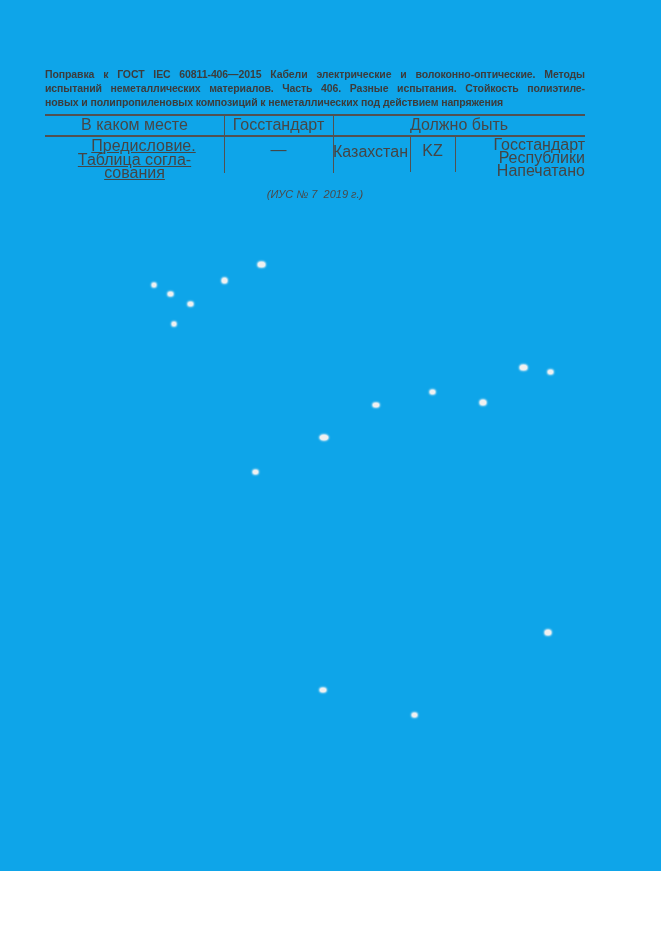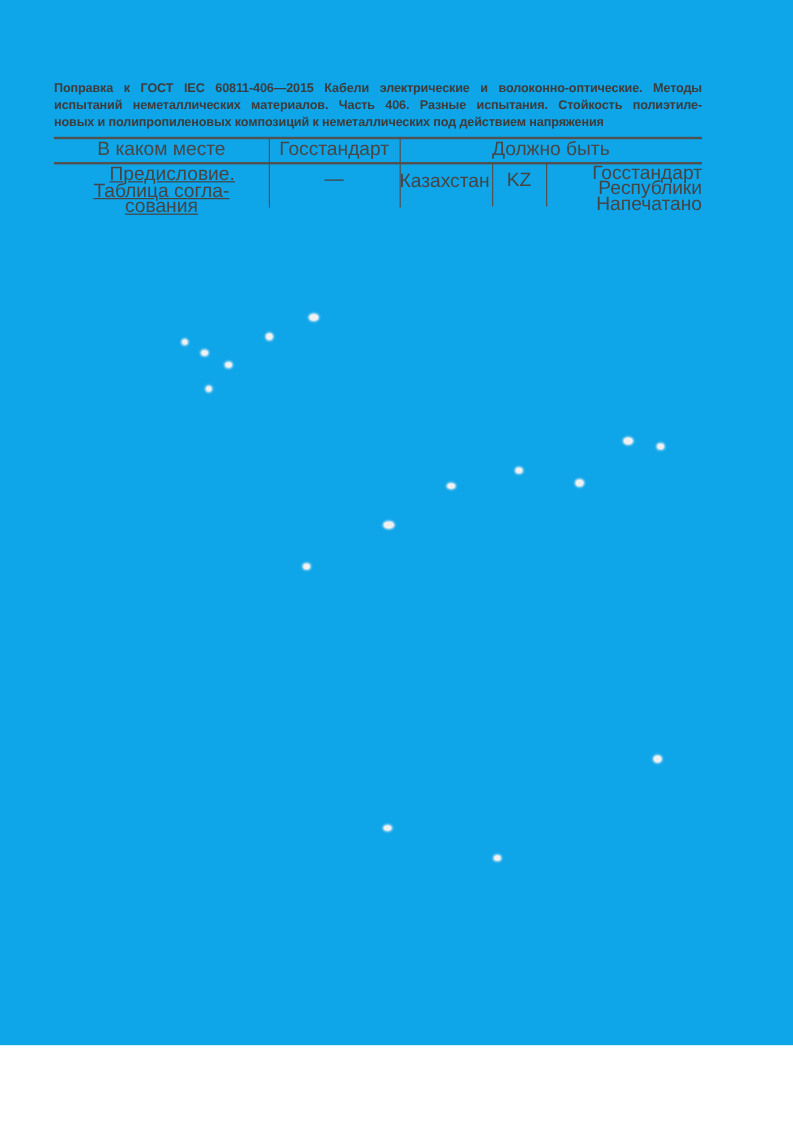--- a/index.html
+++ b/index.html
@@ -120,20 +120,21 @@
     </div>
     <div class="cell printed">—</div>
     <div class="cell country">Казахстан</div>
     <div class="cell code">KZ</div>
     <div class="cell body">
       <span>Госстандарт</span><br>
       <span>Республики Напечатано</span>
     </div>
   </div>
 
+  <div class="ius-note">(ИУС № 7  2019 г.)</div>
 
   <div>
     <i class="speck" style="left:258px; top:262px; width:7px; height:5px;"></i>
     <i class="speck" style="left:168px; top:292px; width:5px; height:4px;"></i>
     <i class="speck" style="left:152px; top:283px; width:4px; height:4px;"></i>
     <i class="speck" style="left:188px; top:302px; width:5px; height:4px;"></i>
     <i class="speck" style="left:222px; top:278px; width:5px; height:5px;"></i>
     <i class="speck" style="left:172px; top:322px; width:4px; height:4px;"></i>
     <i class="speck" style="left:320px; top:435px; width:8px; height:5px;"></i>
     <i class="speck" style="left:373px; top:403px; width:6px; height:4px;"></i>

